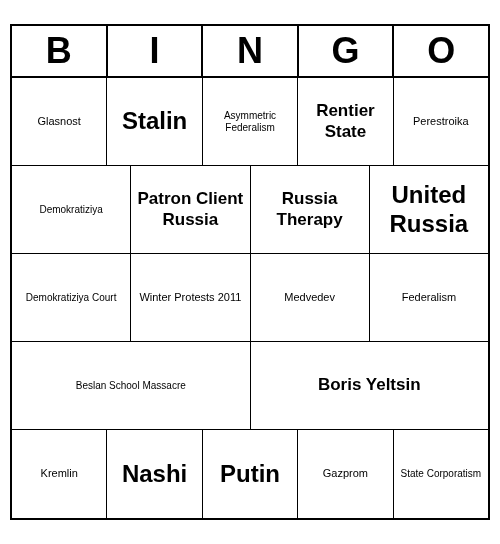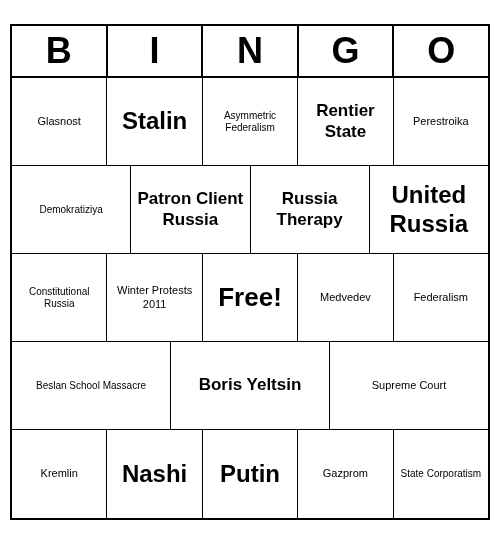--- a/index.html
+++ b/index.html
@@ -115,30 +115,28 @@
         <div class="bingo-cell medium">Rentier State</div>
         <div class="bingo-cell">Perestroika</div>
       </div>
       <div class="bingo-row">
         <div class="bingo-cell small">Demokratiziya</div>
         <div class="bingo-cell medium">Patron Client Russia</div>
         <div class="bingo-cell medium">Russia Therapy</div>
         <div class="bingo-cell large">United Russia</div>
       </div>
       <div class="bingo-row">
-        <div class="bingo-cell small">Constitutional Russia</div>
+        <div class="bingo-cell small">Demokratiziya Court</div>
         <div class="bingo-cell">Winter Protests 2011</div>
-        <div class="bingo-cell free">Free!</div>
         <div class="bingo-cell">Medvedev</div>
         <div class="bingo-cell">Federalism</div>
       </div>
       <div class="bingo-row">
         <div class="bingo-cell small">Beslan School Massacre</div>
         <div class="bingo-cell medium">Boris Yeltsin</div>
-        <div class="bingo-cell">Supreme Court</div>
       </div>
       <div class="bingo-row">
         <div class="bingo-cell">Kremlin</div>
         <div class="bingo-cell large">Nashi</div>
         <div class="bingo-cell large">Putin</div>
         <div class="bingo-cell">Gazprom</div>
         <div class="bingo-cell small">State Corporatism</div>
       </div>
     </div>
 </div>

